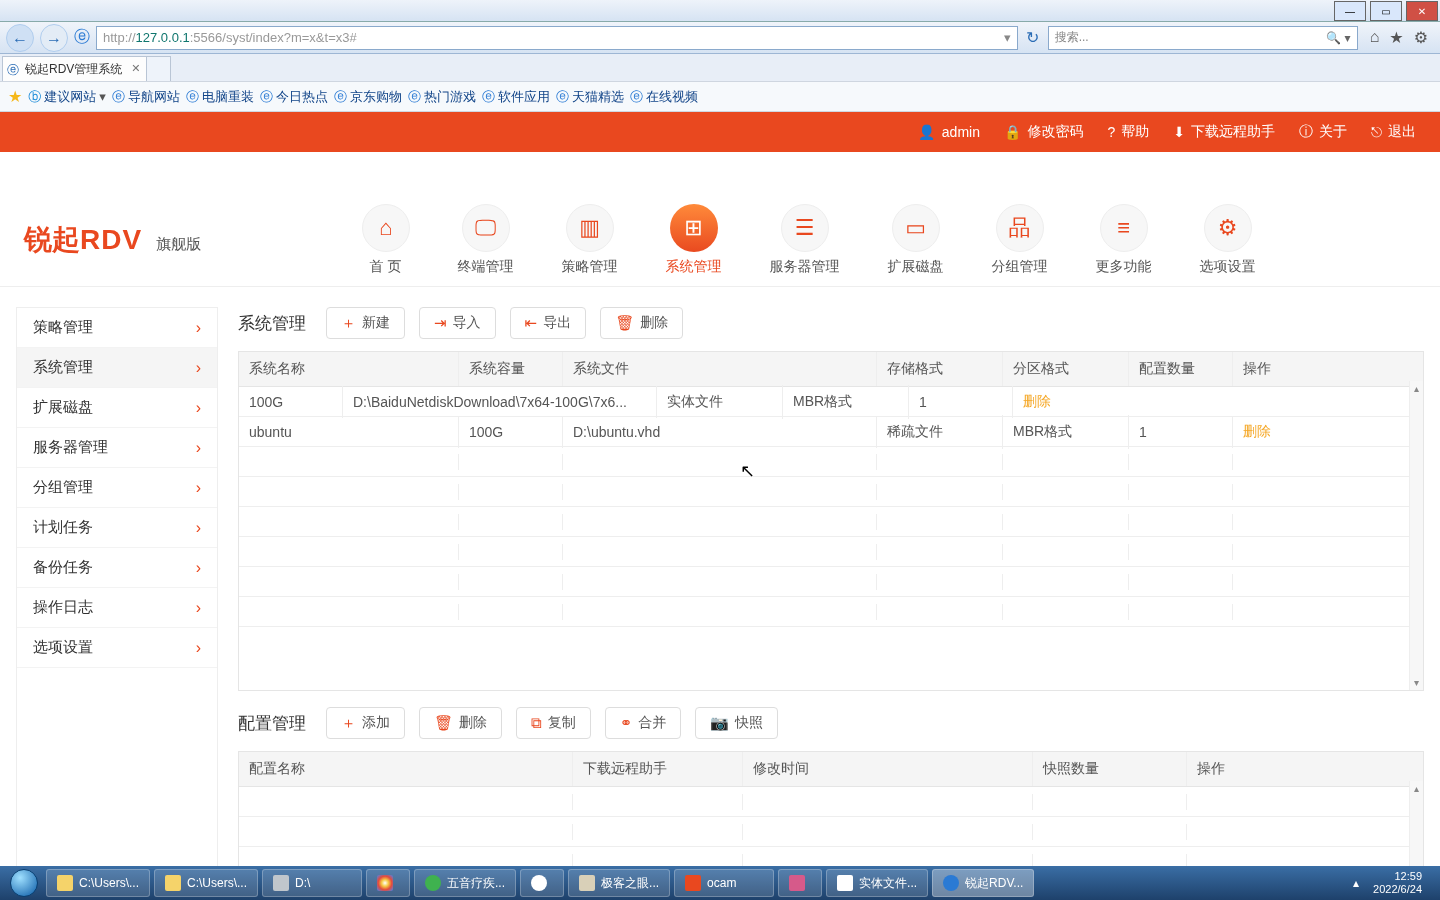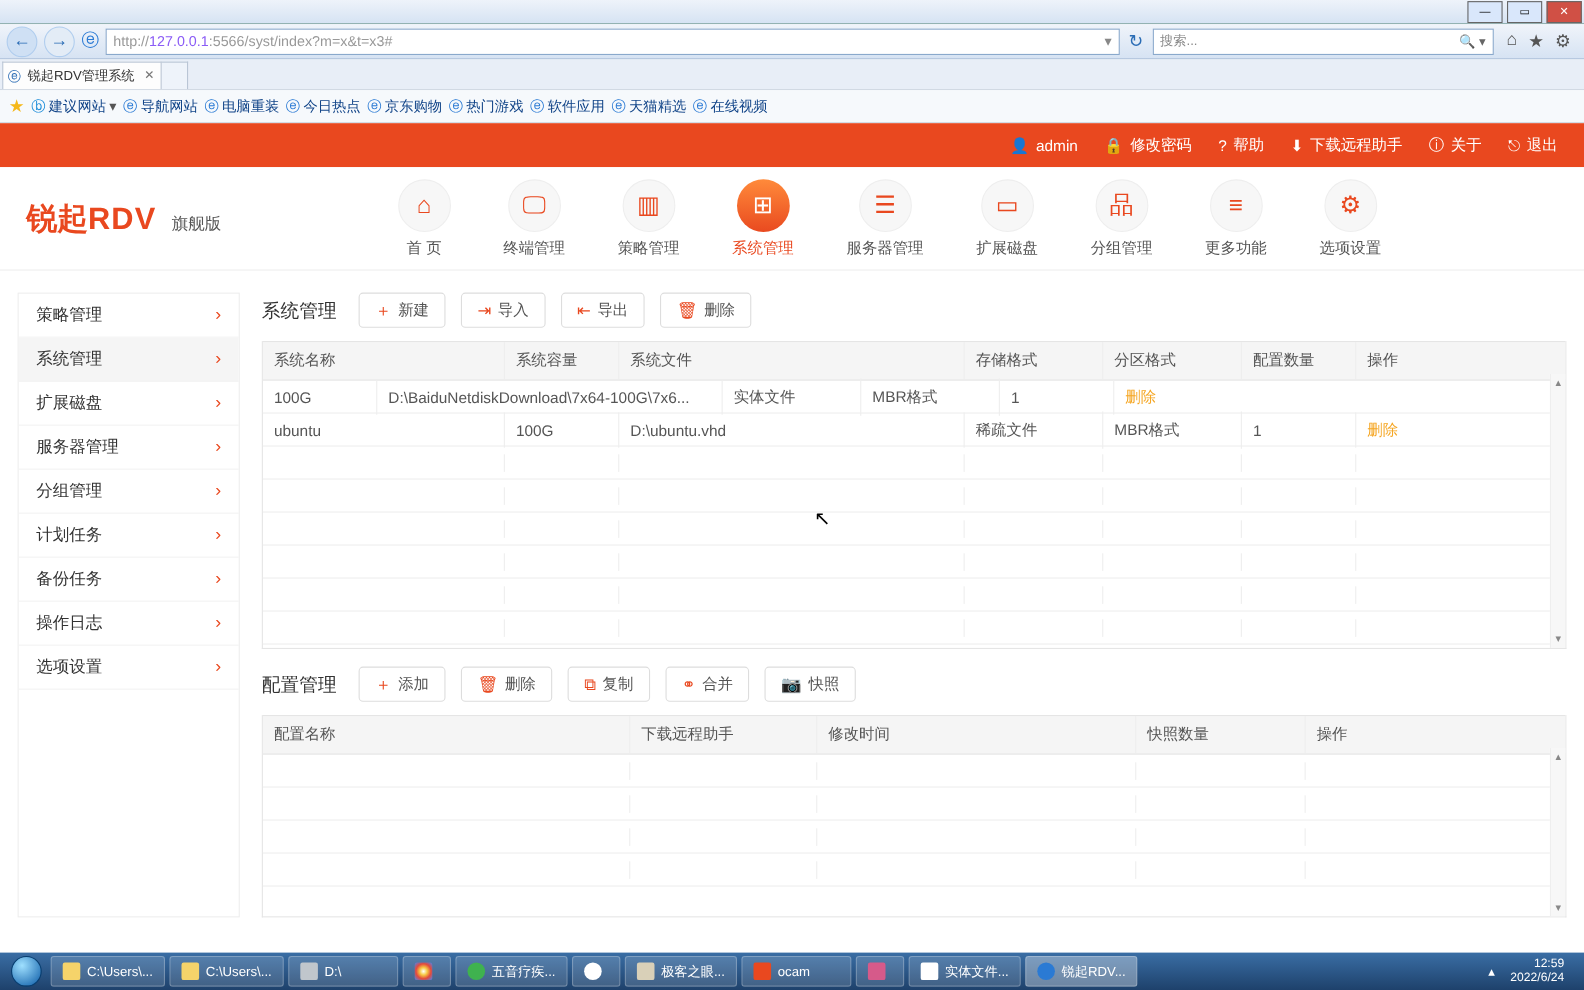--- a/index.html
+++ b/index.html
@@ -21,21 +21,21 @@
 .tab .ico { position:absolute; left:4px; top:5px; color:#2a6cb5; }
 .tab .x { position:absolute; right:6px; top:5px; color:#777; font-size:11px;}
 .tab-blank { height:25px; width:24px; border:1px solid #b9c5d5; border-bottom:none; border-left:none; background:#eef3fa;}
 .fav-bar { height:30px; background:#f6f9fc; border-bottom:1px solid #d0d7e1; display:flex; align-items:center; padding:0 8px; gap:6px; font-size:13px; color:#114488; }
 .fav-star { color:#f5b81a; font-size:16px; }
 .fav-link { display:flex; align-items:center; gap:3px; }
 .fav-ico { color:#2a7ad4; font-size:13px; }
 
 .app-top { height:40px; background:#e9481f; display:flex; justify-content:flex-end; align-items:center; color:#fff; font-size:14px; padding:0 24px; gap:24px;}
 .app-top .item { display:flex; align-items:center; gap:6px; cursor:pointer;}
-.brand-row { height:94px; background:#fff; display:flex; align-items:center; padding:0 24px; border-bottom:1px solid #eee;}
+.brand-row { height:94px; background:#fff; display:flex; align-items:center; padding:0 24px; border-bottom:1px solid #eee;margin-top:41px;}
 .brand { display:flex; align-items:baseline; gap:8px; }
 .brand-logo { font-size:28px; font-weight:bold; display:flex; align-items:center;}
 .brand-logo .zh { color:#e9481f; }
 .brand-logo .en { color:#e9481f; letter-spacing:1px;}
 .brand-sub { font-size:15px; color:#555; margin-left:6px;}
 .nav { flex:1; display:flex; justify-content:center; gap:48px;}
 .nav-item { display:flex; flex-direction:column; align-items:center; gap:6px; color:#555; font-size:14px; cursor:pointer;}
 .nav-circle { width:48px; height:48px; border-radius:50%; background:#f7f7f7; border:1px solid #eee; display:flex;align-items:center;justify-content:center; font-size:22px; color:#e9481f;}
 .nav-item.active .nav-circle { background:linear-gradient(#ff8a3a,#e94a20); color:#fff; border:none;}
 .nav-item.active span { color:#e9481f; }
@@ -80,21 +80,21 @@
     <div class="win-btn close">✕</div>
   </div>
 </div>
 
 <div class="ie-bar">
   <div class="ie-arrow">←</div>
   <div class="ie-arrow" style="background:#e3ecf6">→</div>
   <span style="color:#2a7ad4">ⓔ</span>
   <div class="url-box">
     <span class="light">http://</span>
-    <span style="color:#8b5cf6">127.0.0.1</span>
+    <span style="color:#0f766e">127.0.0.1</span>
     <span class="light">:5566/syst/index?m=x&amp;t=x3#</span>
     <span style="margin-left:auto;color:#888">▾</span>
   </div>
   <div class="url-ref">↻</div>
   <div class="search-box">
     <span>搜索...</span>
     <span style="margin-left:auto;color:#666">🔍 ▾</span>
   </div>
   <div class="ie-right">
     <span>⌂</span>
@@ -282,21 +282,21 @@
         </div>
       <div class="btn">
           <span class="bi red">⇤</span>
           <span>导出</span>
         </div>
       <div class="btn">
           <span class="bi red">🗑</span>
           <span>删除</span>
         </div>
     </div>
-    <div class="table" style="height:280px">
+    <div class="table" style="height:340px">
       <div class="thead">
         <div class="th c-name">系统名称</div>
         <div class="th c-cap">系统容量</div>
         <div class="th c-file">系统文件</div>
         <div class="th c-store">存储格式</div>
         <div class="th c-fmt">分区格式</div>
         <div class="th c-cfg">配置数量</div>
         <div class="th c-act">操作</div>
       </div>
       <div class="trow">

